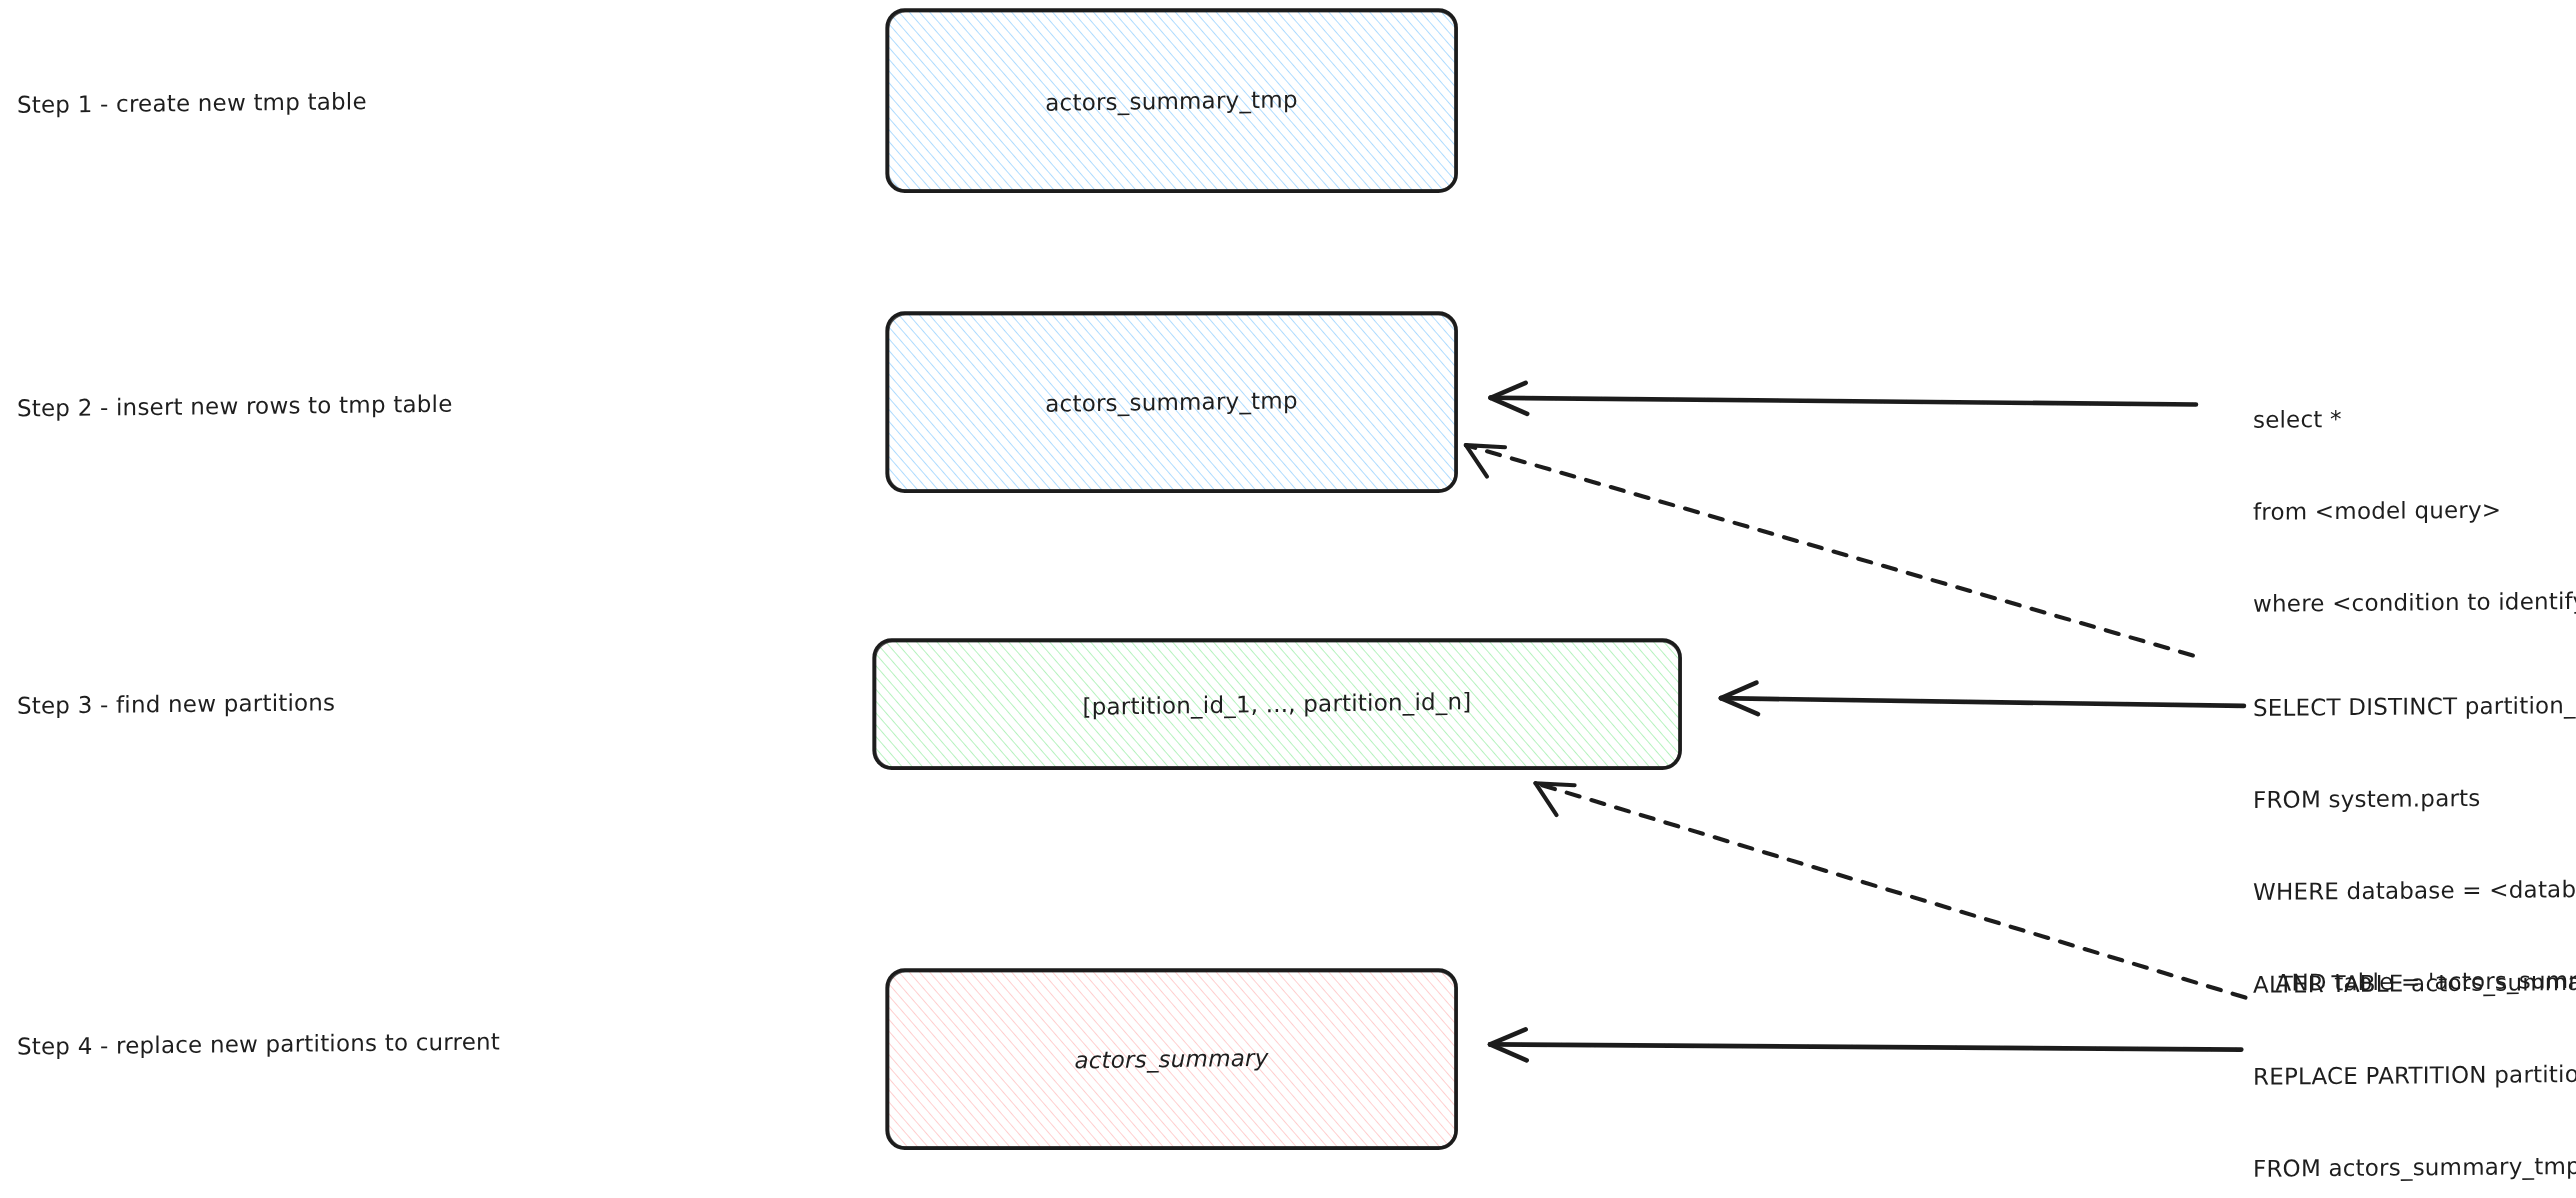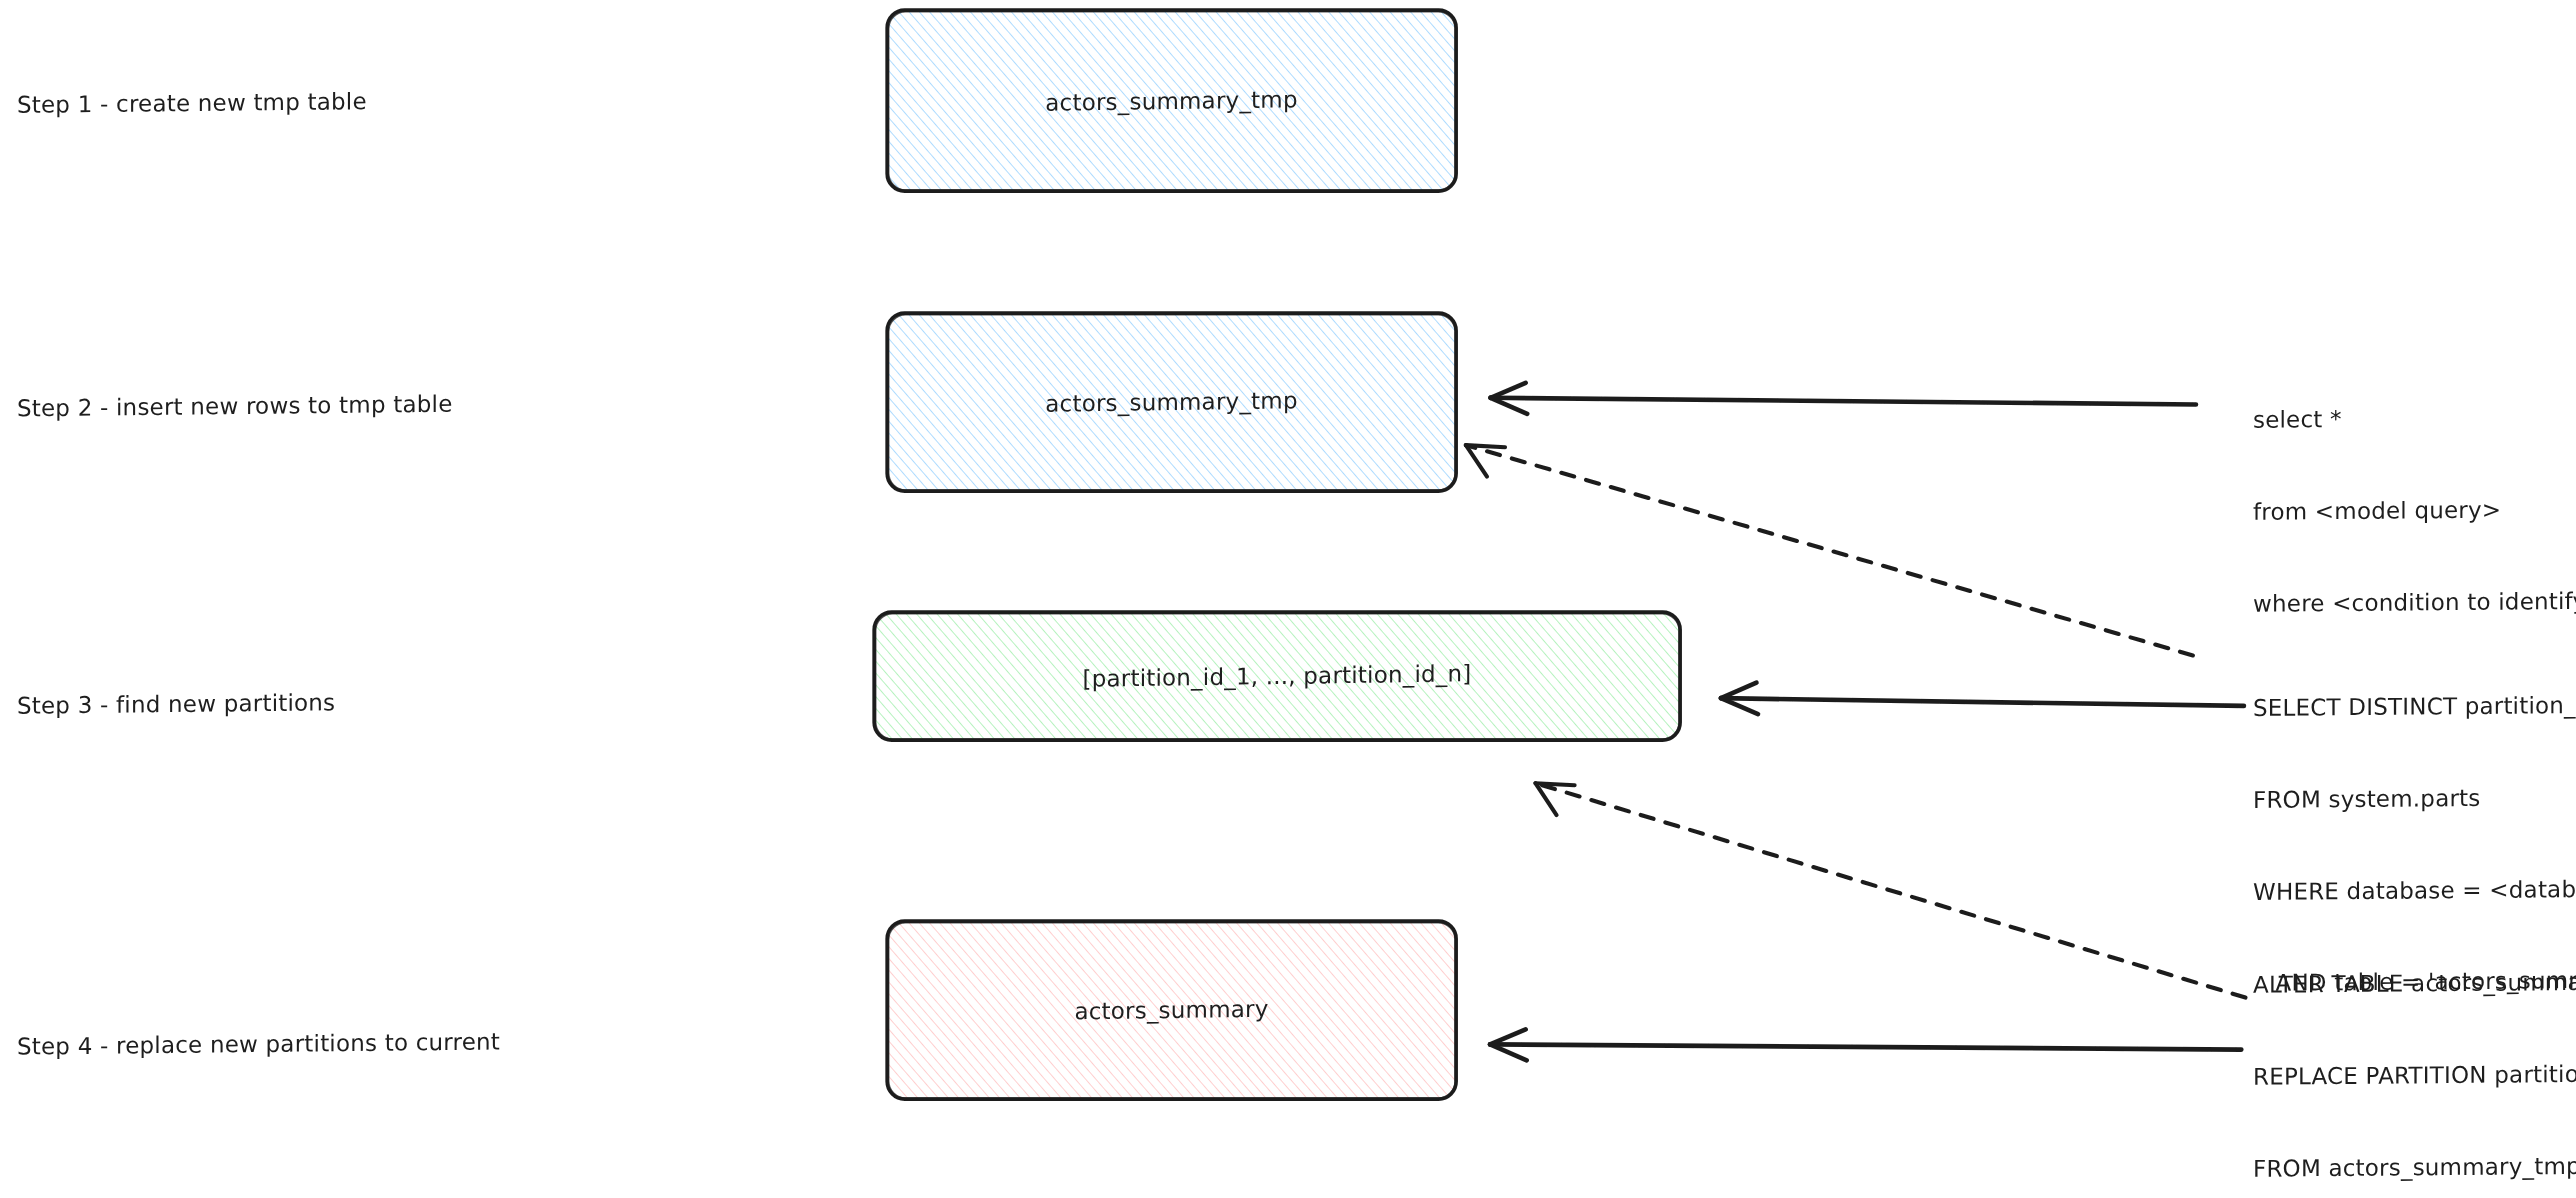--- a/index.html
+++ b/index.html
@@ -189,21 +189,21 @@
       <g filter="url(#rough)" fill="none" stroke="#1e1e1e" stroke-linecap="round">
         <rect x="10" y="10" width="1105" height="345" rx="34" ry="34" stroke-width="7"></rect>
         <rect x="13" y="13" width="1100" height="340" rx="33" ry="33" stroke-width="3" opacity="0.75"></rect>
       </g>
     </svg>
     <div class="label-wrap">
       <div class="hand box-label">actors_summary_tmp</div>
     </div>
   </div>
 
-  <div class="abs node" style="left:874px; top:612px; width:806px; height:128px;">
+  <div class="abs node" style="left:874px; top:640px; width:806px; height:128px;">
     <svg class="shape-svg" viewBox="0 0 1585 268" preserveAspectRatio="none" aria-hidden="true">
       <defs>
         <pattern id="hatch-green" width="15" height="15" patternTransform="rotate(-41)" patternUnits="userSpaceOnUse">
           <line x1="0" y1="0" x2="0" y2="15" stroke="#b2f2bb" stroke-width="3.6"></line>
         </pattern>
         <clipPath id="clip-box3">
           <rect x="10" y="10" width="1565" height="248" rx="34" ry="34"></rect>
         </clipPath>
       </defs>
       <g clip-path="url(#clip-box3)">
@@ -212,21 +212,21 @@
       <g filter="url(#rough)" fill="none" stroke="#1e1e1e" stroke-linecap="round">
         <rect x="10" y="10" width="1565" height="248" rx="34" ry="34" stroke-width="7"></rect>
         <rect x="13" y="13" width="1560" height="243" rx="33" ry="33" stroke-width="3" opacity="0.75"></rect>
       </g>
     </svg>
     <div class="label-wrap">
       <div class="hand box-label">[partition_id_1, ..., partition_id_n]</div>
     </div>
   </div>
 
-  <div class="abs node" style="left:887px; top:921px; width:569px; height:178px;">
+  <div class="abs node" style="left:887px; top:970px; width:569px; height:178px;font-style:italic;">
     <svg class="shape-svg" viewBox="0 0 1125 365" preserveAspectRatio="none" aria-hidden="true">
       <defs>
         <pattern id="hatch-pink" width="15" height="15" patternTransform="rotate(-41)" patternUnits="userSpaceOnUse">
           <line x1="0" y1="0" x2="0" y2="15" stroke="#ffc9c9" stroke-width="3.4"></line>
         </pattern>
         <clipPath id="clip-box4">
           <rect x="10" y="10" width="1105" height="345" rx="34" ry="34"></rect>
         </clipPath>
       </defs>
       <g clip-path="url(#clip-box4)">

